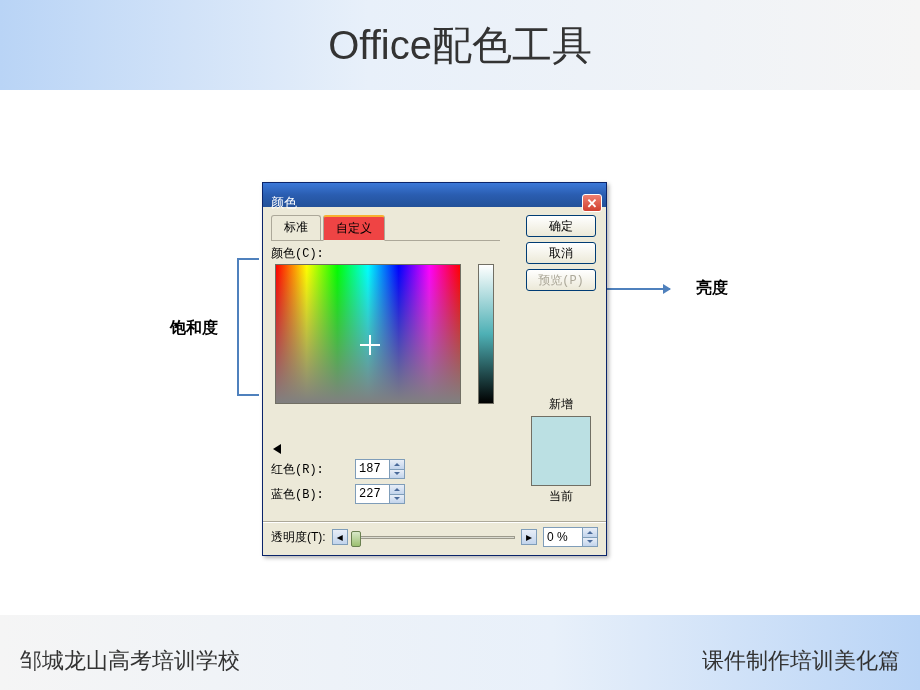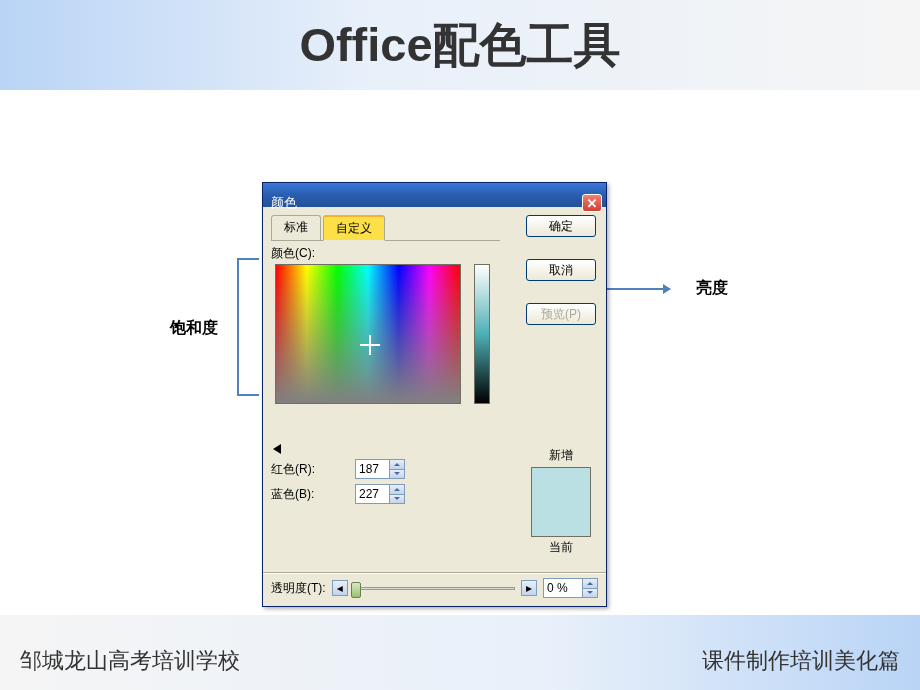--- a/index.html
+++ b/index.html
@@ -14,23 +14,23 @@
     .header {
       width: 100%;
       height: 90px;
       background: linear-gradient(to right, #b9d4f6 0%, #e8f0fa 40%, #f5f5f5 100%);
       display: flex;
       align-items: center;
       justify-content: center;
       position: relative;
     }
     .title {
-      font-size: 47px;
+      font-size: 40px;
       color: #333;
-      font-weight: bold;
+      font-weight: normal;
     }
     .office-logo {
       position: absolute;
       right: 20px;
       top: 22px;
       display: flex;
       align-items: center;
       gap: 6px;
     }
     .office-logo-icon {
@@ -81,40 +81,41 @@
       font-size: 13px;
       display: flex;
       align-items: center;
       justify-content: center;
       font-weight: bold;
     }
     .dialog-body {
       padding: 8px;
       display: flex;
       gap: 24px;
+      font-family: Liberation Mono, monospace;
     }
     .left-col { flex: 1; }
     .right-col { width: 74px; display: flex; flex-direction: column; align-items: center; }
     .tabs {
       display: flex;
       border-bottom: 1px solid #aca899;
       margin-bottom: 4px;
     }
     .tab {
       padding: 3px 12px;
       border: 1px solid #aca899;
       border-bottom: none;
       background: #ece9d8;
       margin-right: 2px;
       border-radius: 3px 3px 0 0;
       position: relative;
       font-size: 12px;
     }
     .tab.active {
-      background: #fde047;
+      background: #ef4444;
       border-bottom: 1px solid #ece9d8;
       margin-bottom: -1px;
       border-top: 2px solid #f8b030;
     }
     .label-c { margin: 4px 0 2px; font-size: 12px; }
     .color-field {
       width: 186px; height: 140px;
       margin-left: 4px;
       background: linear-gradient(to bottom, rgba(128,128,128,0) 0%, rgba(128,128,128,1) 100%),
                   linear-gradient(to right, red, yellow, lime, cyan, blue, magenta, red);
@@ -194,21 +195,21 @@
     .spin-btns div::after{content:'';width:0;height:0;}
     .spin-btns div:first-child::after{border-left:3px solid transparent;border-right:3px solid transparent;border-bottom:3px solid #4a6a9a;}
     .spin-btns div:last-child::after{border-left:3px solid transparent;border-right:3px solid transparent;border-top:3px solid #4a6a9a;}
 
     .btn {
       width: 70px; height: 22px;
       border: 1px solid #003c74;
       border-radius: 3px;
       background: linear-gradient(#fff, #ece9d8);
       display: flex; align-items:center; justify-content:center;
-      margin-bottom: 22px;
+      margin-bottom: 5px;
       font-size: 12px;
     }
     .btn.disabled { color: #aca899; }
     .preview-label { margin-top: 100px; font-size: 12px; }
     .preview-box {
       width: 60px; height: 70px;
       border: 1px solid #716f64;
       background: #bbe0e3;
       margin-top: 3px;
     }

